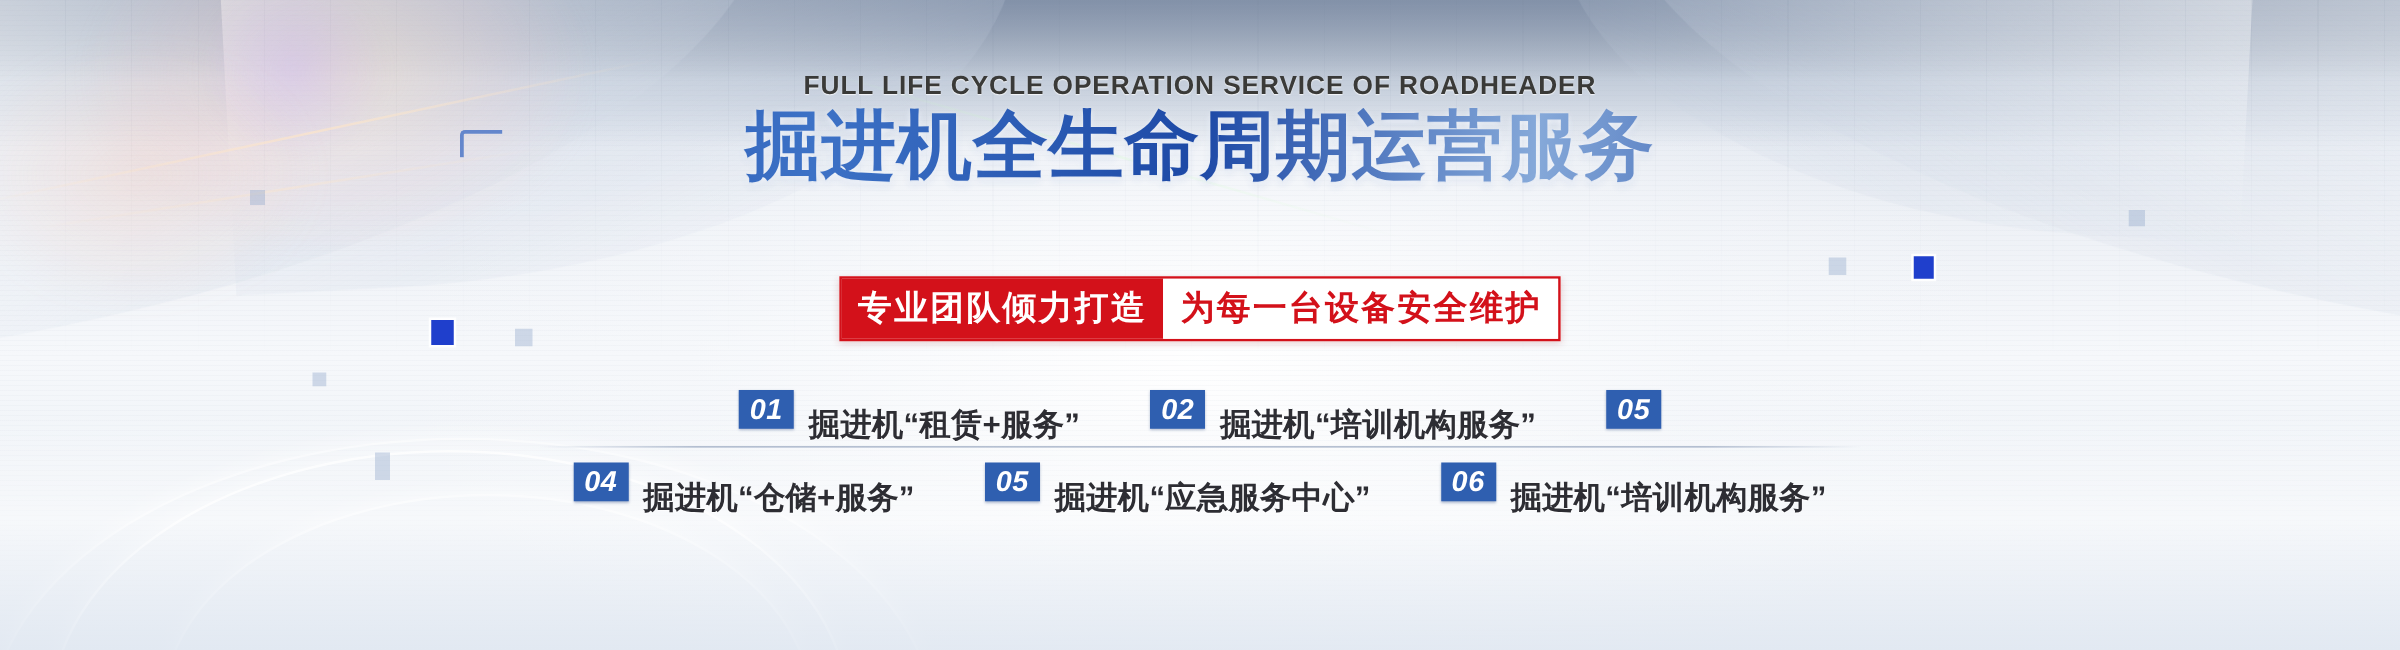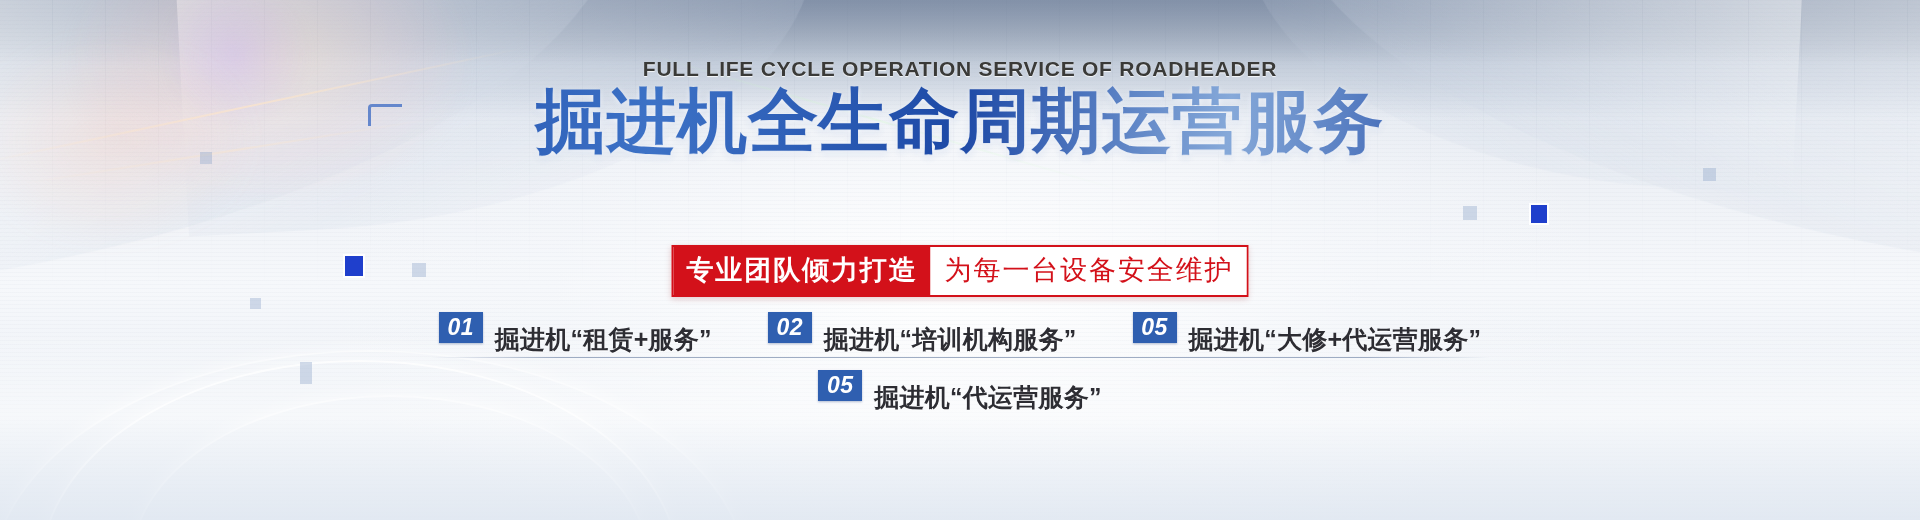--- a/index.html
+++ b/index.html
@@ -118,49 +118,48 @@
     text-align:center;
     font-size:21px; font-weight:700; letter-spacing:.035em;
     color:#3a3a38;
     text-shadow:0 1px 1px rgba(255,255,255,.85);
   }
 
   .title{
     position:absolute; left:0; right:0; top:86px;
     text-align:center;
     font-family:"Liberation Sans","DejaVu Sans",sans-serif;
-    font-size:70px; font-weight:700; letter-spacing:.01em;
+    font-size:60px; font-weight:700; letter-spacing:.01em;
     line-height:1.02;
     background:linear-gradient(95deg,#19429c 0%,#1b47a6 18%,#3c6fc4 38%,#1e4aa8 52%,#7fa3d6 66%,#1f4aa6 80%,#17archive 100%);
     background:linear-gradient(95deg,#173f9c 0%,#1b47a6 16%,#3d72c6 34%,#1d49a6 50%,#86a9d9 64%,#1f4aa6 78%,#1a3f96 100%);
     -webkit-background-clip:text; background-clip:text;
     color:transparent;
     -webkit-text-fill-color:transparent;
     filter:drop-shadow(0 2px 3px rgba(255,255,255,.9)) drop-shadow(0 1px 0 rgba(120,150,200,.35));
   }
 
   
   .strap{
     position:absolute; top:221px; left:50%; transform:translateX(-50%);
     display:flex; align-items:stretch;
     border:2px solid #d3111a;
     background:#fff;
     box-shadow:0 2px 6px rgba(160,40,40,.22);
-    margin-top:24px;
   }
   .strap .sl{
     background:#d3111a; color:#fff;
     font-size:27px; font-weight:700; letter-spacing:.07em;
     padding:5px 13px 7px 13px;
     white-space:nowrap;
     font-family:"Liberation Serif","DejaVu Serif",serif;
   }
   .strap .sr{
     background:#fff; color:#d3111a;
-    font-size:27px; font-weight:400; letter-spacing:.07em;
+    font-size:27px; font-weight:700; letter-spacing:.07em;
     padding:5px 13px 7px 14px;
     white-space:nowrap;
     font-family:"Liberation Serif","DejaVu Serif",serif;
   }
 
   
   .rows{
     position:absolute; top:300px; left:50%; transform:translateX(-50%);
     width:1160px;
   }
@@ -249,28 +248,35 @@
         <div class="item">
           <span class="num">01</span>
           <span class="itxt">掘进机“租赁+服务”</span>
         </div>
         <div class="item">
           <span class="num">02</span>
           <span class="itxt">掘进机“培训机构服务”</span>
         </div>
         <div class="item">
           <span class="num">05</span>
-          <span class="itxt">掘进机“大修+代运营服务”</span>
         </div>
       </div>
 
       <div class="divider"></div>
 
       <div class="row r2">
         <div class="item">
+          <span class="num">04</span>
+          <span class="itxt">掘进机“仓储+服务”</span>
+        </div>
+        <div class="item">
           <span class="num">05</span>
-          <span class="itxt">掘进机“代运营服务”</span>
+          <span class="itxt">掘进机“应急服务中心”</span>
+        </div>
+        <div class="item">
+          <span class="num">06</span>
+          <span class="itxt">掘进机“培训机构服务”</span>
         </div>
       </div>
 
     </div>
   </div>
 </div>
 
 </body></html>

